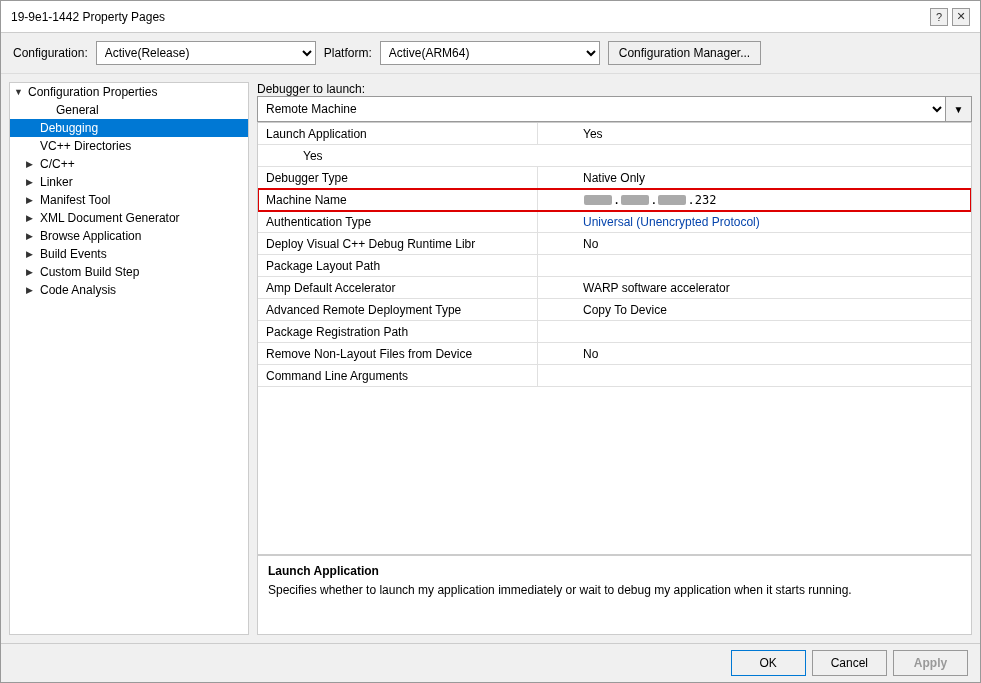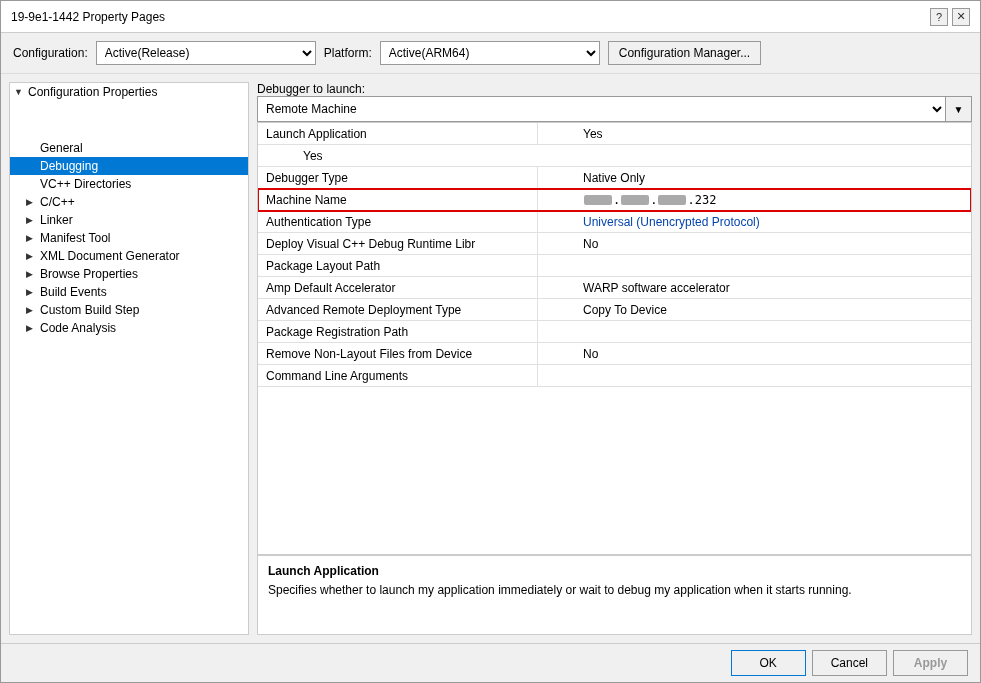--- a/index.html
+++ b/index.html
@@ -267,21 +267,21 @@
     <button class="config-manager-btn">Configuration Manager...</button>
   </div>
 
   <div class="main-content">
 
     <div class="sidebar" id="sidebar-container">
         <div class="sidebar-item" style="padding-left: 4px;">
           <span class="arrow-icon">▼</span>
           <span>Configuration Properties</span>
         </div>
-        <div class="sidebar-item" style="padding-left: 16px; margin-top: 38px;">
+        <div class="sidebar-item" style="padding-left: 32px;">
           <span style="width: 12px; display: inline-block;"></span>
           <span>General</span>
         </div>
         <div class="sidebar-item selected" style="padding-left: 16px;">
           <span style="width: 12px; display: inline-block;"></span>
           <span>Debugging</span>
         </div>
         <div class="sidebar-item" style="padding-left: 16px;">
           <span style="width: 12px; display: inline-block;"></span>
           <span>VC++ Directories</span>
@@ -297,21 +297,21 @@
         <div class="sidebar-item" style="padding-left: 16px;">
           <span class="arrow-icon">▶</span>
           <span>Manifest Tool</span>
         </div>
         <div class="sidebar-item" style="padding-left: 16px;">
           <span class="arrow-icon">▶</span>
           <span>XML Document Generator</span>
         </div>
         <div class="sidebar-item" style="padding-left: 16px;">
           <span class="arrow-icon">▶</span>
-          <span>Browse Properties</span>
+          <span>Browse Application</span>
         </div>
         <div class="sidebar-item" style="padding-left: 16px;">
           <span class="arrow-icon">▶</span>
           <span>Build Events</span>
         </div>
         <div class="sidebar-item" style="padding-left: 16px;">
           <span class="arrow-icon">▶</span>
           <span>Custom Build Step</span>
         </div>
         <div class="sidebar-item" style="padding-left: 16px;">

